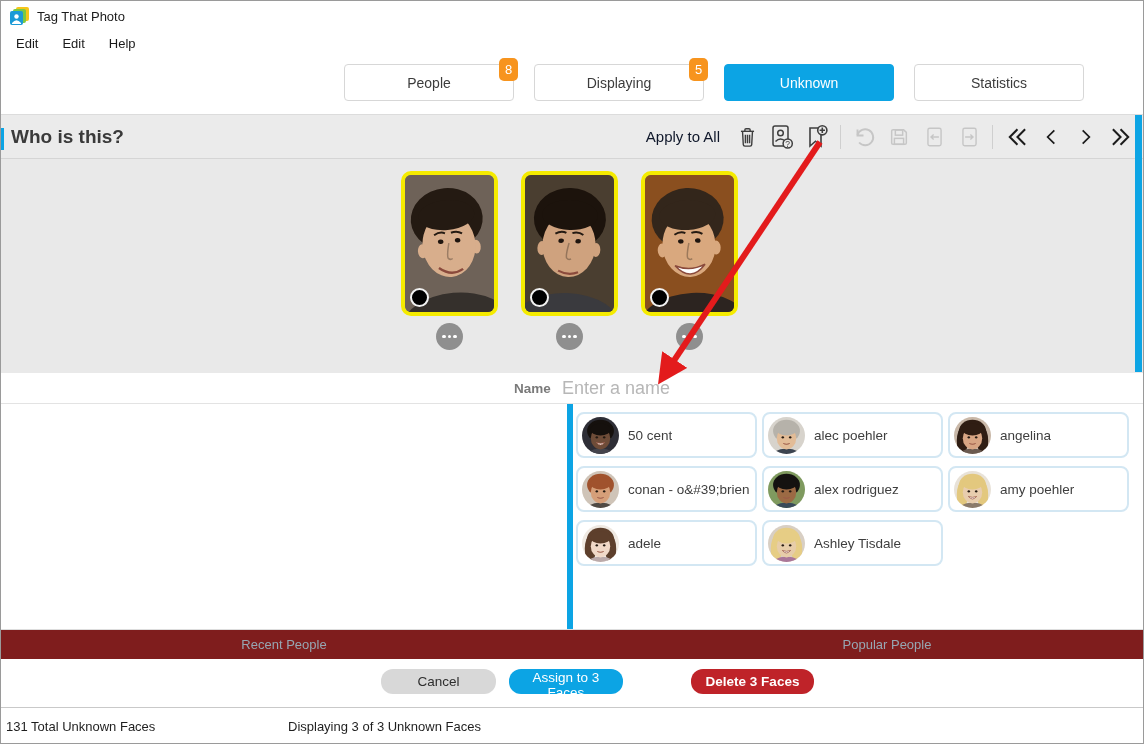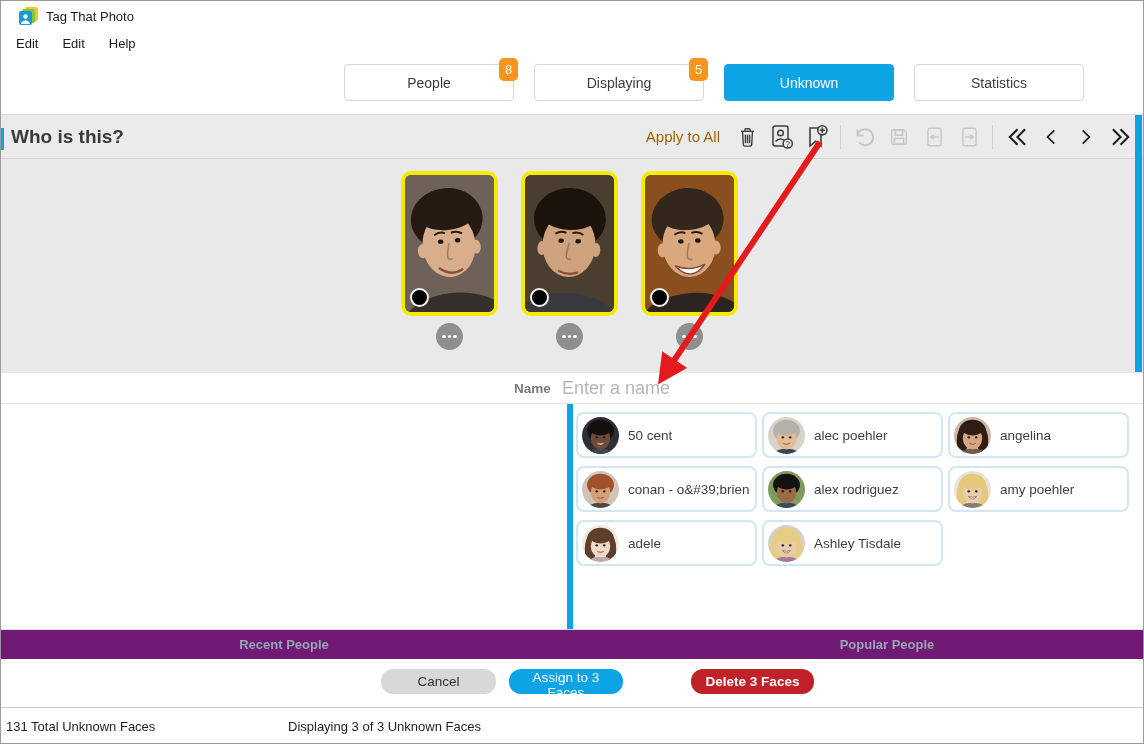--- a/index.html
+++ b/index.html
@@ -1,39 +1,39 @@
 <!DOCTYPE html>
 <html><head>
 <meta charset="utf-8">
 <style>
   html,body{margin:0;padding:0;background:#f0f0f0;font-family:"Liberation Sans",sans-serif;}
   .window{position:relative;width:1144px;height:744px;background:#ffffff;border:1px solid #9a9a9a;
     box-sizing:border-box;overflow:hidden;
     --accent:#0ca4e4;--badge:#f7941e;--danger:#bf2329;--yellow:#f5eb00;--arrow:#e31b1c;}
   
-  .titlebar{position:absolute;left:0;top:0;width:100%;height:30px;display:flex;align-items:center;gap:8px;padding-left:18px;box-sizing:border-box;}
+  .titlebar{position:absolute;left:0;top:0;width:100%;height:30px;display:flex;align-items:center;gap:8px;padding-left:9px;box-sizing:border-box;}
   .app-icon{width:19px;height:19px;position:relative;display:inline-block;}
   .app-icon .ly{position:absolute;width:13px;height:14px;border-radius:2px;}
   .title-text{font-size:13px;color:#1b1b1b;}
   
   .menubar{position:absolute;left:0;top:30px;width:100%;height:25px;display:flex;align-items:center;gap:10px;padding-left:8px;box-sizing:border-box;}
   .menu-item{font-size:13px;color:#1b1b1b;padding:3px 7px;cursor:default;}
   
   .tabsrow{position:absolute;left:343px;top:63px;display:flex;gap:20px;}
   .tab{position:relative;width:170px;height:37px;box-sizing:border-box;border:1px solid #d7d7d7;border-radius:4px;
     background:#fff;color:#3c3c3c;font-size:14px;display:flex;align-items:center;justify-content:center;cursor:default;}
   .tab.selected{background:var(--accent);border-color:var(--accent);color:#fff;}
   .tab .badge{position:absolute;top:-7px;right:-5px;min-width:13px;height:23px;padding:0 3px;background:var(--badge);
     border-radius:5px;color:#fff;font-size:13px;display:flex;align-items:center;justify-content:center;}
   
   .headerbar{position:absolute;left:0;top:113px;width:100%;height:45px;background:#ebebeb;border-top:1px solid #dcdcdc;
     border-bottom:1px solid #d5d5d5;box-sizing:border-box;display:flex;align-items:center;}
   .who{font-size:19px;font-weight:bold;color:#3a3a3a;margin-left:10px;}
   .tools{position:absolute;right:10px;top:0;height:100%;display:flex;align-items:center;gap:11px;}
-  .apply{color:#a16207;font-size:15px;margin-right:4px;cursor:pointer;}
+  .apply{color:#0f172a;font-size:15px;margin-right:4px;cursor:pointer;}
   .ticon{display:flex;align-items:center;justify-content:center;width:24px;height:26px;cursor:pointer;}
   .tsep{width:1px;height:24px;background:#cfcfcf;}
   
   .facearea{position:absolute;left:0;top:158px;width:100%;height:214px;background:#e9e9e9;}
   .vscroll{position:absolute;right:1px;top:-44px;width:7px;height:257px;background:var(--accent);}
   .lsliver{position:absolute;left:0;top:-31px;width:3px;height:22px;background:var(--accent);}
   .facerow{position:absolute;left:400px;top:12px;display:flex;gap:23px;}
   .facecol{width:97px;display:flex;flex-direction:column;align-items:center;}
   .photo-card{width:97px;height:145px;box-sizing:border-box;border:4px solid var(--yellow);border-radius:10px;
     overflow:hidden;position:relative;background:#777;cursor:pointer;}
@@ -50,21 +50,21 @@
   .nameinput::placeholder{color:#b7b7b7;}
   
   .panelarea{position:absolute;left:0;top:403px;width:100%;height:255px;background:#fff;}
   .pdivider{position:absolute;left:566px;top:0;width:6px;height:255px;background:var(--accent);}
   .chips{position:absolute;left:575px;top:8px;display:grid;grid-template-columns:repeat(3,181px);grid-auto-rows:46px;gap:8px 5px;}
   .chip{box-sizing:border-box;background:#fff;border:2px solid #d3e7f3;border-radius:8px;display:flex;align-items:center;
     gap:9px;padding-left:4px;cursor:pointer;}
   .chip .av{width:37px;height:37px;border-radius:50%;overflow:hidden;flex:0 0 auto;}
   .chip .av svg{display:block;width:100%;height:100%;}
   .chip .nm{font-size:13.5px;color:#3e3e3e;white-space:nowrap;overflow:hidden;}
-  .panel-footer{position:absolute;left:0;top:225px;width:100%;height:30px;background:#701a75;border-top:1px solid #dddddd;box-sizing:border-box;font-weight:bold;}
+  .panel-footer{position:absolute;left:0;top:225px;width:100%;height:30px;background:#7f1d1d;border-top:1px solid #dddddd;box-sizing:border-box;}
   .flabel{position:absolute;top:0;height:100%;display:flex;align-items:center;justify-content:center;
     font-size:13px;color:#97a6b2;}
   .flabel.left{left:0;width:566px;}
   .flabel.right{left:600px;width:572px;}
   
   .btnbar{position:absolute;left:0;top:658px;width:100%;height:48px;background:#fff;}
   .btnbar button{position:absolute;top:10px;height:25px;border:none;border-radius:12px;font-size:13.5px;
     font-family:"Liberation Sans",sans-serif;cursor:pointer;}
   .btn-cancel{left:380px;width:115px;background:#d8d8d8;color:#2e2e2e;}
   .btn-assign{left:508px;width:114px;background:var(--accent);color:#fff;}

